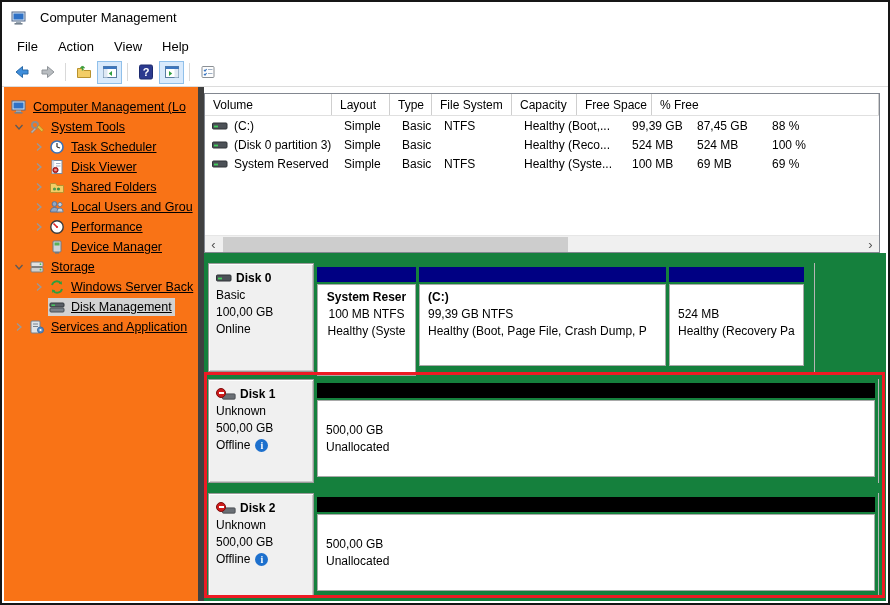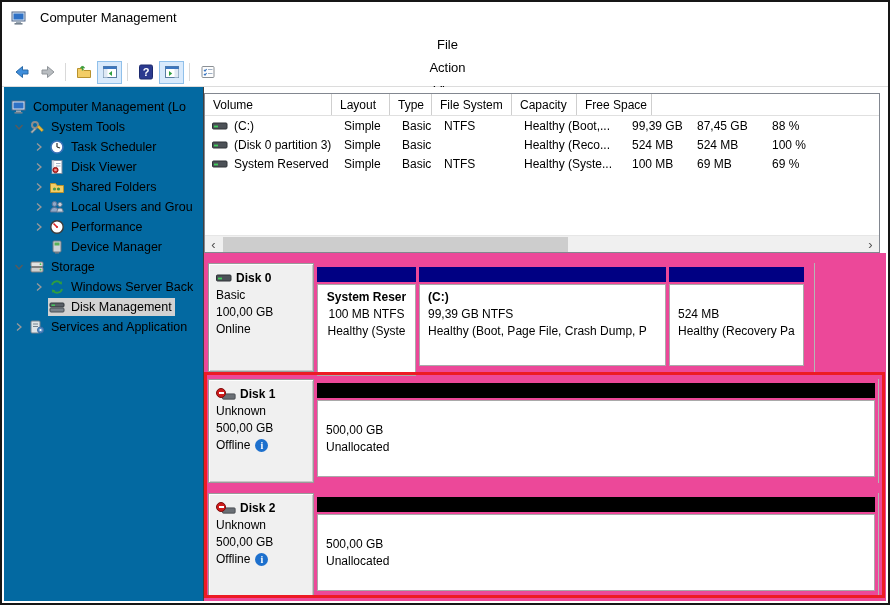--- a/index.html
+++ b/index.html
@@ -2,34 +2,34 @@
 <html><head>
 <meta charset="utf-8">
 <style>
   * { box-sizing: border-box; margin: 0; padding: 0; }
   body { margin: 0; font-family: "Liberation Sans", sans-serif; background: #fff; }
   .window { position: relative; width: 890px; height: 605px; border: 2px solid #161616;
             background: #fff; font-size: 12px; color: #000; overflow: hidden; }
 
   
   .titlebar { height: 31px; display: flex; align-items: center; padding-left: 9px; gap: 13px; font-size: 13px; }
-  .menubar  { height: 25px; display: flex; align-items: center; padding-left: 5px; font-size: 13px; flex-direction: column; }
+  .menubar  { height: 25px; display: flex; align-items: flex-end; padding-left: 5px; font-size: 13px; }
   .menu-item { padding: 4px 10px; }
   .toolbar { height: 29px; display: flex; align-items: center; padding-left: 7px; gap: 1px;
              border-bottom: 1px solid #dcdcdc; }
   .tb-btn { width: 25px; height: 23px; display: flex; align-items: center; justify-content: center;
             border: 1px solid transparent; }
   .tb-btn.toggled { background: #d9eafc; border-color: #90c0ea; }
   .tb-sep { width: 1px; height: 18px; background: #d9d9d9; margin: 0 4px; }
   .icon16 { width: 16px; height: 16px; display: block; }
 
   
   .content { position: absolute; top: 85px; left: 2px; right: 2px; bottom: 2px; display: flex; background: #fff; }
-  .tree { width: 200px; flex: 0 0 200px; border-right: 1px solid #404040; padding-top: 10px;
-          overflow: hidden; background: #0369a1; }
+  .tree { width: 200px; flex: 0 0 200px; border-right: 6px solid #404040; padding-top: 10px;
+          overflow: hidden; background: #f97316; text-decoration: underline; }
   .tree-item { height: 20px; display: flex; align-items: center; white-space: nowrap; font-size: 12.5px; cursor: default; }
   .tree-item .chev { width: 18px; flex: 0 0 18px; display: flex; align-items: center; justify-content: center; }
   .tree-item .ticon { width: 17px; flex: 0 0 17px; margin-right: 5px; display: flex; align-items: center; }
   .d0 { margin-left: 6px; }
   .d1 { margin-left: 6px; }
   .d2 { margin-left: 26px; }
   .hl { display: flex; align-items: center; padding: 1px 3px 1px 1px; }
   .tree-item.selected .hl { background: #d2d2d2; }
 
   .main { position: relative; flex: 1; background: #fff; overflow: hidden; }
@@ -54,21 +54,21 @@
   .vl-scrollbar { position: absolute; left: 0; right: 0; bottom: 0; height: 17px; background: #f0f0f0;
                   border-top: 1px solid #e6e6e6; display: flex; align-items: center; }
   .sb-arrow { width: 17px; height: 17px; display: flex; align-items: center; justify-content: center;
               color: #505050; font-size: 13px; line-height: 17px; }
   .sb-arrow.left::after  { content: "‹"; }
   .sb-arrow.right::after { content: "›"; }
   .sb-arrow.right { position: absolute; right: 0; }
   .sb-thumb { position: absolute; left: 18px; top: 1px; width: 345px; height: 15px; background: #cdcdcd; }
 
   
-  .disk-area { position: absolute; left: 0; right: 0; top: 166px; bottom: 0; background: #ec4899; overflow: hidden; }
+  .disk-area { position: absolute; left: 0; right: 0; top: 166px; bottom: 0; background: #15803d; overflow: hidden; }
   .disk-row { position: absolute; left: 4px; display: flex; }
   .disk-label { width: 106px; flex: 0 0 106px; background: #f0f0f0; border: 1px solid #9a9a9a;
                 box-shadow: inset 1px 1px 0 #fdfdfd, inset -1px -1px 0 #c9c9c9;
                 padding: 5px 7px; overflow: hidden; }
   .d-name-row { display: flex; align-items: center; gap: 4px; font-weight: bold; height: 18px; white-space: nowrap; }
   .d-line { height: 17px; line-height: 17px; white-space: nowrap; display: flex; align-items: center; }
   .parts { position: relative; border-right: 1px solid #b5b5b5; }
   .part { position: absolute; top: 0; }
   .part-bar { margin-top: 4px; height: 15px; }
   .bar-primary  { background: #000083; }
@@ -388,20 +388,21 @@
     <div class="main">
 
       <div class="volume-list">
         <div class="vl-header">
           <div class="cell c0">Volume</div>
           <div class="cell c1">Layout</div>
           <div class="cell c2">Type</div>
           <div class="cell c3">File System</div>
           <div class="cell c5">Capacity</div>
           <div class="cell c6">Free Space</div>
+          <div class="cell c7">% Free</div>
         </div>
 
         <div class="vl-row">
           <div class="cell c0">
               <svg class="vol-icon" width="16" height="10" viewBox="0 0 16 10">
                 <rect x="0.5" y="2" width="14.5" height="6" rx="1" fill="#4c5157" stroke="#2e3237"></rect>
                 <rect x="2" y="4.6" width="4" height="1.8" fill="#43d05c"></rect>
               </svg>
               <span>(C:)</span>
             </div>

